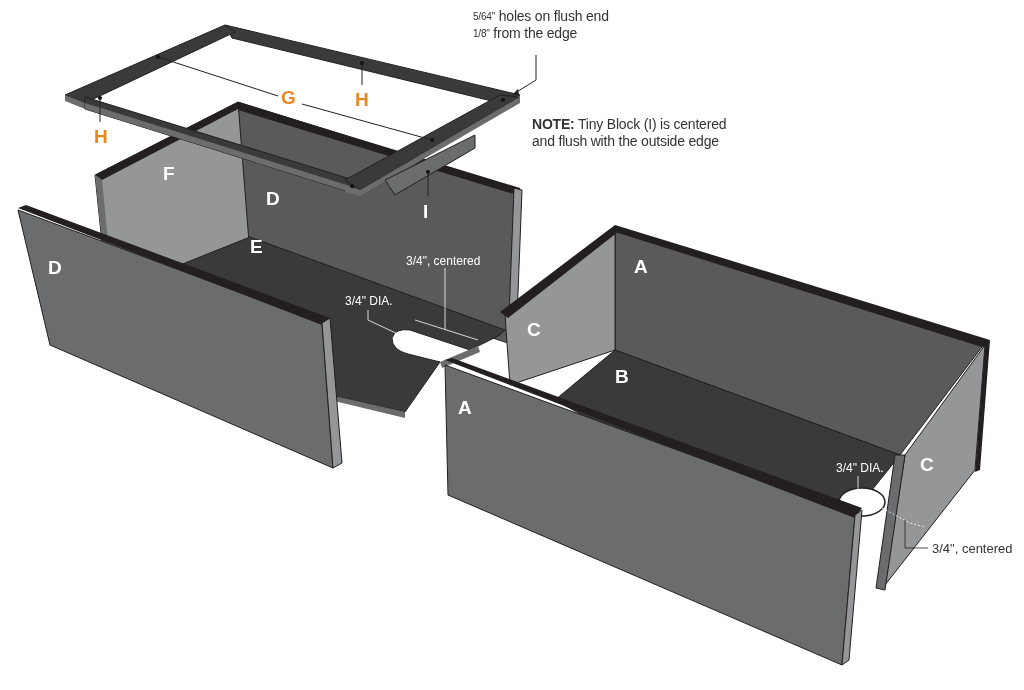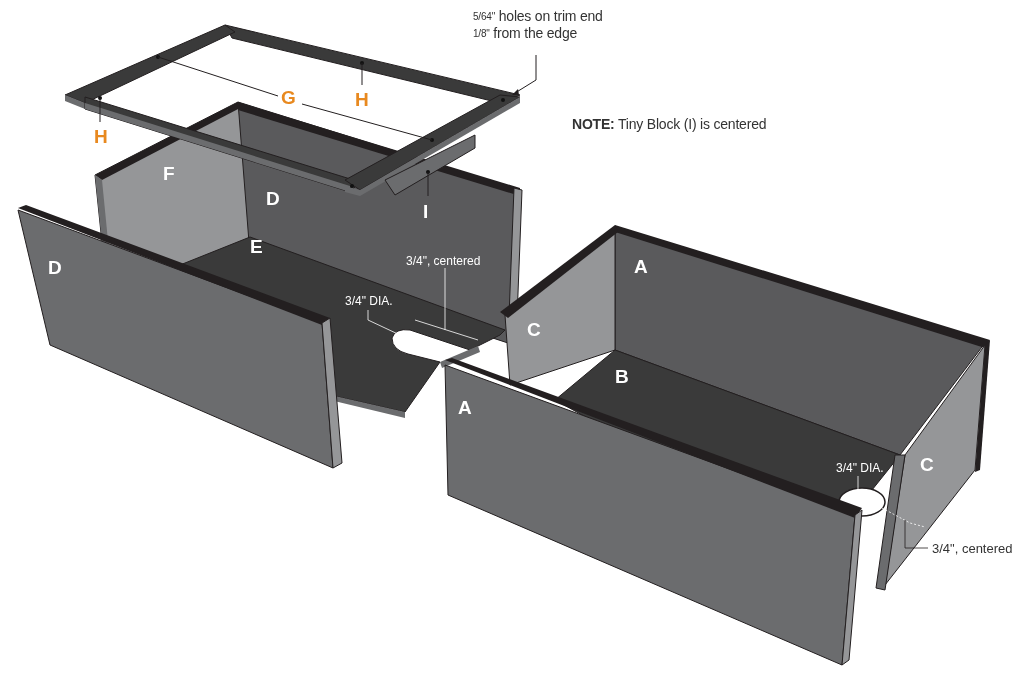--- a/index.html
+++ b/index.html
@@ -115,21 +115,22 @@
   <line x1="415" y1="320" x2="478" y2="340" stroke="#ffffff" stroke-width="0.8"></line>
   <text class="dim" x="345" y="305">3/4" DIA.</text>
   <polyline points="368,310 368,320 400,335" fill="none" stroke="#ffffff" stroke-width="0.8"></polyline>
   <text class="dim" x="836" y="472">3/4" DIA.</text>
   <line x1="858" y1="476" x2="858" y2="502" stroke="#ffffff" stroke-width="0.8"></line>
   <polyline points="882,508 910,523 925,527" fill="none" stroke="#ffffff" stroke-width="0.8" stroke-dasharray="2,2"></polyline>
   <polyline points="905,520 905,548 928,548" fill="none" stroke="#231f20" stroke-width="0.8"></polyline>
 </svg>
 
 <div class="note" style="left:473px; top:8px;">
-  <div><span style="font-size:10px; vertical-align:1px;">5/64"</span><span> holes on trim end</span></div>
+  <div><span style="font-size:10px; vertical-align:1px;">5/64"</span><span> holes on flush end</span></div>
   <div><span style="font-size:10px; vertical-align:1px;">1/8"</span><span> from the edge</span></div>
 </div>
 
-<div class="note" style="left:572px; top:116px;">
+<div class="note" style="left:532px; top:116px;">
   <div><b>NOTE:</b><span> Tiny Block (I) is centered</span></div>
+  <div>and flush with the outside edge</div>
 </div>
 
 <div class="dim-dark" style="left:932px; top:541px;">3/4", centered</div>
 
 </body></html>

